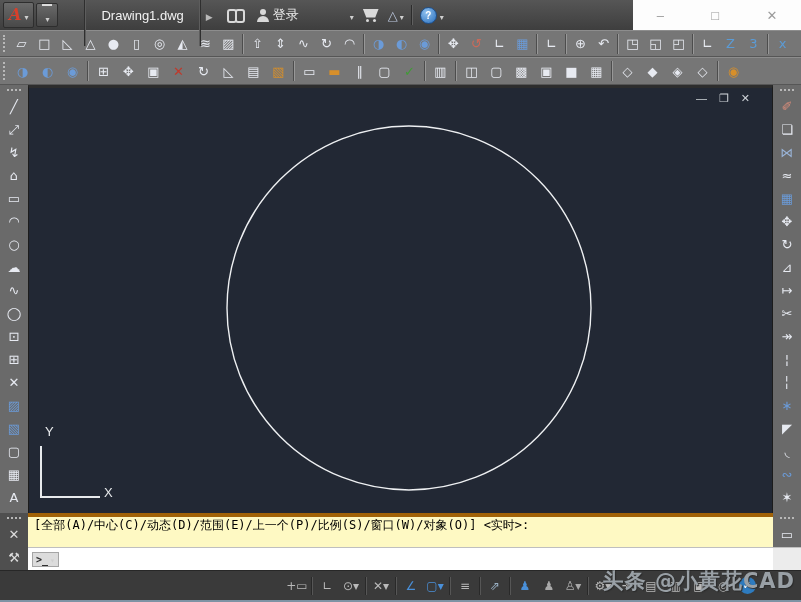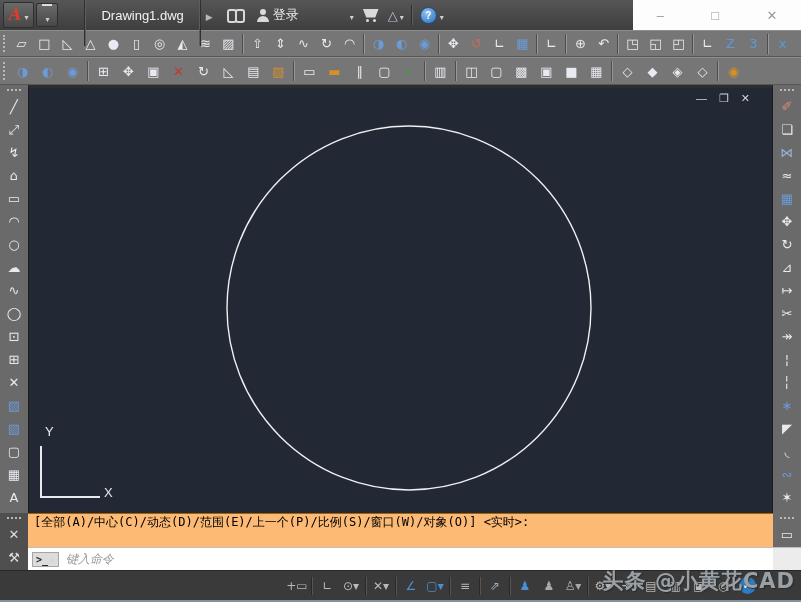--- a/index.html
+++ b/index.html
@@ -72,21 +72,21 @@
     border-top:3px solid #2d2d2d;border-left:1px solid #1c1c1c;border-right:1px solid #1c1c1c;}
   .canvas svg{position:absolute;left:0;top:0;}
   .canvas-controls{position:absolute;top:5px;right:22px;display:flex;gap:12px;
     color:#cfd3d8;font-size:11px;line-height:1;z-index:2;}
   .ucs{position:absolute;left:11px;bottom:15px;width:80px;height:72px;color:#e8eaec;font-size:13px;}
   .ucs .vline{position:absolute;left:0;top:20px;bottom:0;width:2px;background:#e8eaec;}
   .ucs .hline{position:absolute;left:0;bottom:0;width:60px;height:2px;background:#e8eaec;}
   .ucs .ylabel{position:absolute;left:5px;top:-2px;}
   .ucs .xlabel{position:absolute;left:64px;bottom:-2px;}
   
-  .cmd-history{height:34px;background:#fdba74;color:#000;border-top:1px solid #a16207;
+  .cmd-history{height:34px;background:#fef9c3;color:#000;border-top:4px solid #a16207;
     font:12px/17px "DejaVu Sans Mono",monospace;padding-left:6px;white-space:nowrap;
     overflow:hidden;box-sizing:border-box;}
   .cmd-input{height:22px;background:#ffffff;display:flex;align-items:center;gap:5px;
     padding-left:4px;border-top:1px solid #bfbfbf;}
   .prompt-btn{display:flex;align-items:center;gap:2px;background:#dcdcdc;border:1px solid #a5a5a5;
     font:bold 10px "DejaVu Sans Mono",monospace;color:#2f2f2f;padding:1px 3px;}
   .cmd-input input{border:none;outline:none;flex:1;background:transparent;
     font:italic 12px "DejaVu Sans Mono",monospace;color:#9a9a9a;}
   .cmd-input input::placeholder{color:#9a9a9a;font-style:italic;}
   
@@ -437,21 +437,20 @@
         </div>
       </div>
       <div class="cmd-history">
         <div>[全部(A)/中心(C)/动态(D)/范围(E)/上一个(P)/比例(S)/窗口(W)/对象(O)] &lt;实时&gt;:</div>
       </div>
       <div class="cmd-input">
         <span class="prompt-btn">
           <span>&gt;_</span>
           <span class="caret"></span>
         </span>
-        <input type="text" placeholder="键入命令" style="">
       </div>
     </div>
 
     <div class="side-col">
       <div class="grip-h"></div>
       <div style="display:flex;flex-direction:column;align-items:center;">
 
       <div class="tb-btn">
             <span class="glyph" style="color: rgb(217, 140, 122);">✐</span>
           </div>

